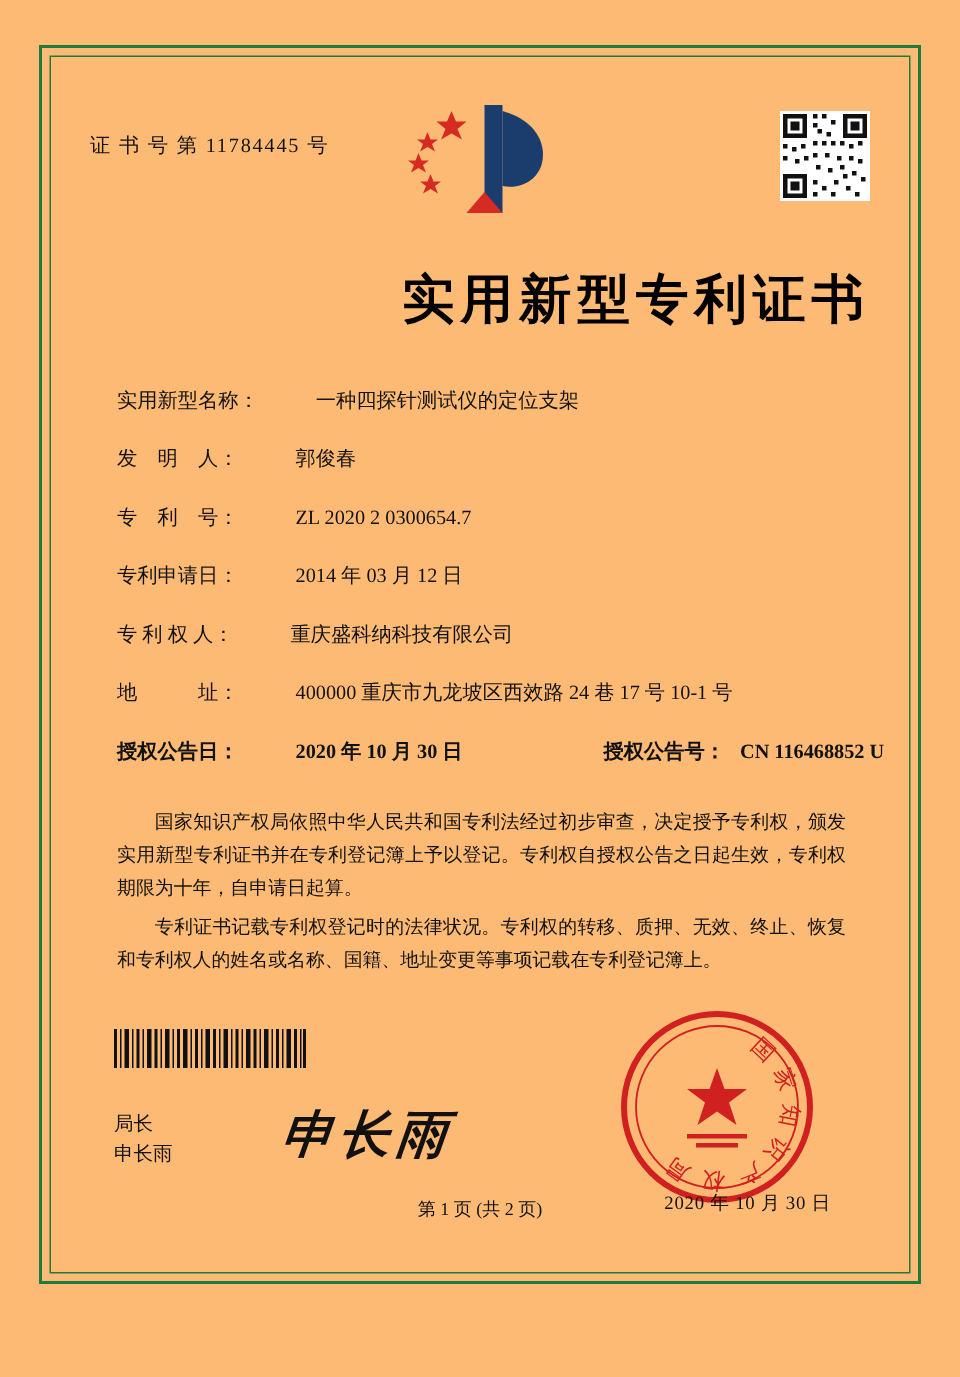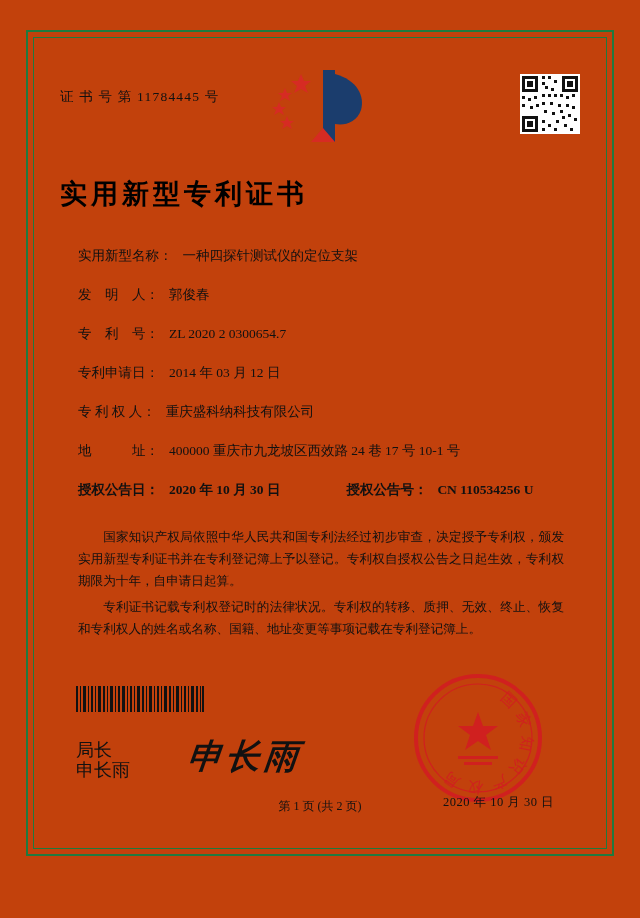--- a/index.html
+++ b/index.html
@@ -11,21 +11,21 @@
     width: 640px;
     height: 918px;
     font-family: "Liberation Serif", "DejaVu Serif", serif;
     color: #111;
     position: relative;
     overflow: hidden;
   }
   .page {
     position: absolute;
     inset: 0;
-    background: #c2410c;
+    background: #fdba74;
   }
   
   .frame-outer {
     position: absolute;
     left: 26px;
     top: 30px;
     right: 26px;
     bottom: 62px;
     border: 2px solid #1f7a3f;
   }
@@ -79,40 +79,41 @@
   }
   .qr {
     position: absolute;
     right: 0;
     top: 14px;
     width: 60px;
     height: 60px;
   }
 
   .doc-title {
-    text-align: left;
-    font-size: 27px;
+    text-align: right;
+    font-size: 35px;
     font-weight: bold;
     letter-spacing: 4px;
     margin-top: 16px;
     margin-bottom: 34px;
     color: #000;
     font-family: "Liberation Serif", "DejaVu Serif", serif;
   }
 
   .fields {
     margin: 0 14px 0 18px;
   }
   .field-row {
     display: flex;
     align-items: center;
     font-size: 13.5px;
     line-height: 20px;
     margin-bottom: 19px;
     white-space: nowrap;
+    gap: 28px;
   }
   .field-label {
     color: #111;
     flex: 0 0 auto;
   }
   .field-value {
     color: #111;
     margin-left: 10px;
   }
   .field-row.two-col {
@@ -149,23 +150,24 @@
     position: absolute;
     left: 16px;
     top: 14px;
     width: 128px;
     height: 26px;
   }
   .sign-label {
     position: absolute;
     left: 16px;
     top: 68px;
-    font-size: 18px;
+    font-size: 13px;
     line-height: 20px;
     color: #111;
+    font-family: Liberation Mono, monospace;
   }
   .signature {
     position: absolute;
     left: 128px;
     top: 62px;
     font-size: 34px;
     font-family: "Liberation Serif", "DejaVu Serif", serif;
     font-weight: bold;
     font-style: italic;
     letter-spacing: 4px;
@@ -328,21 +330,21 @@
       <div class="field-row">
         <span class="field-label">地　　　址：</span>
         <span class="field-value">400000  重庆市九龙坡区西效路 24 巷 17 号 10-1 号</span>
       </div>
 
       <div class="field-row two-col">
         <span class="field-label">授权公告日：</span>
         <span class="field-value">2020 年 10 月 30 日</span>
         <span class="field-second">
           <span class="field-label">授权公告号：</span>
-          <span class="field-value">CN 110534256 U</span>
+          <span class="field-value">CN 116468852 U</span>
         </span>
       </div>
 
     </div>
 
     <div class="paragraphs">
       <p>国家知识产权局依照中华人民共和国专利法经过初步审查，决定授予专利权，颁发实用新型专利证书并在专利登记簿上予以登记。专利权自授权公告之日起生效，专利权期限为十年，自申请日起算。</p>
       <p>专利证书记载专利权登记时的法律状况。专利权的转移、质押、无效、终止、恢复和专利权人的姓名或名称、国籍、地址变更等事项记载在专利登记簿上。</p>
     </div>
 

